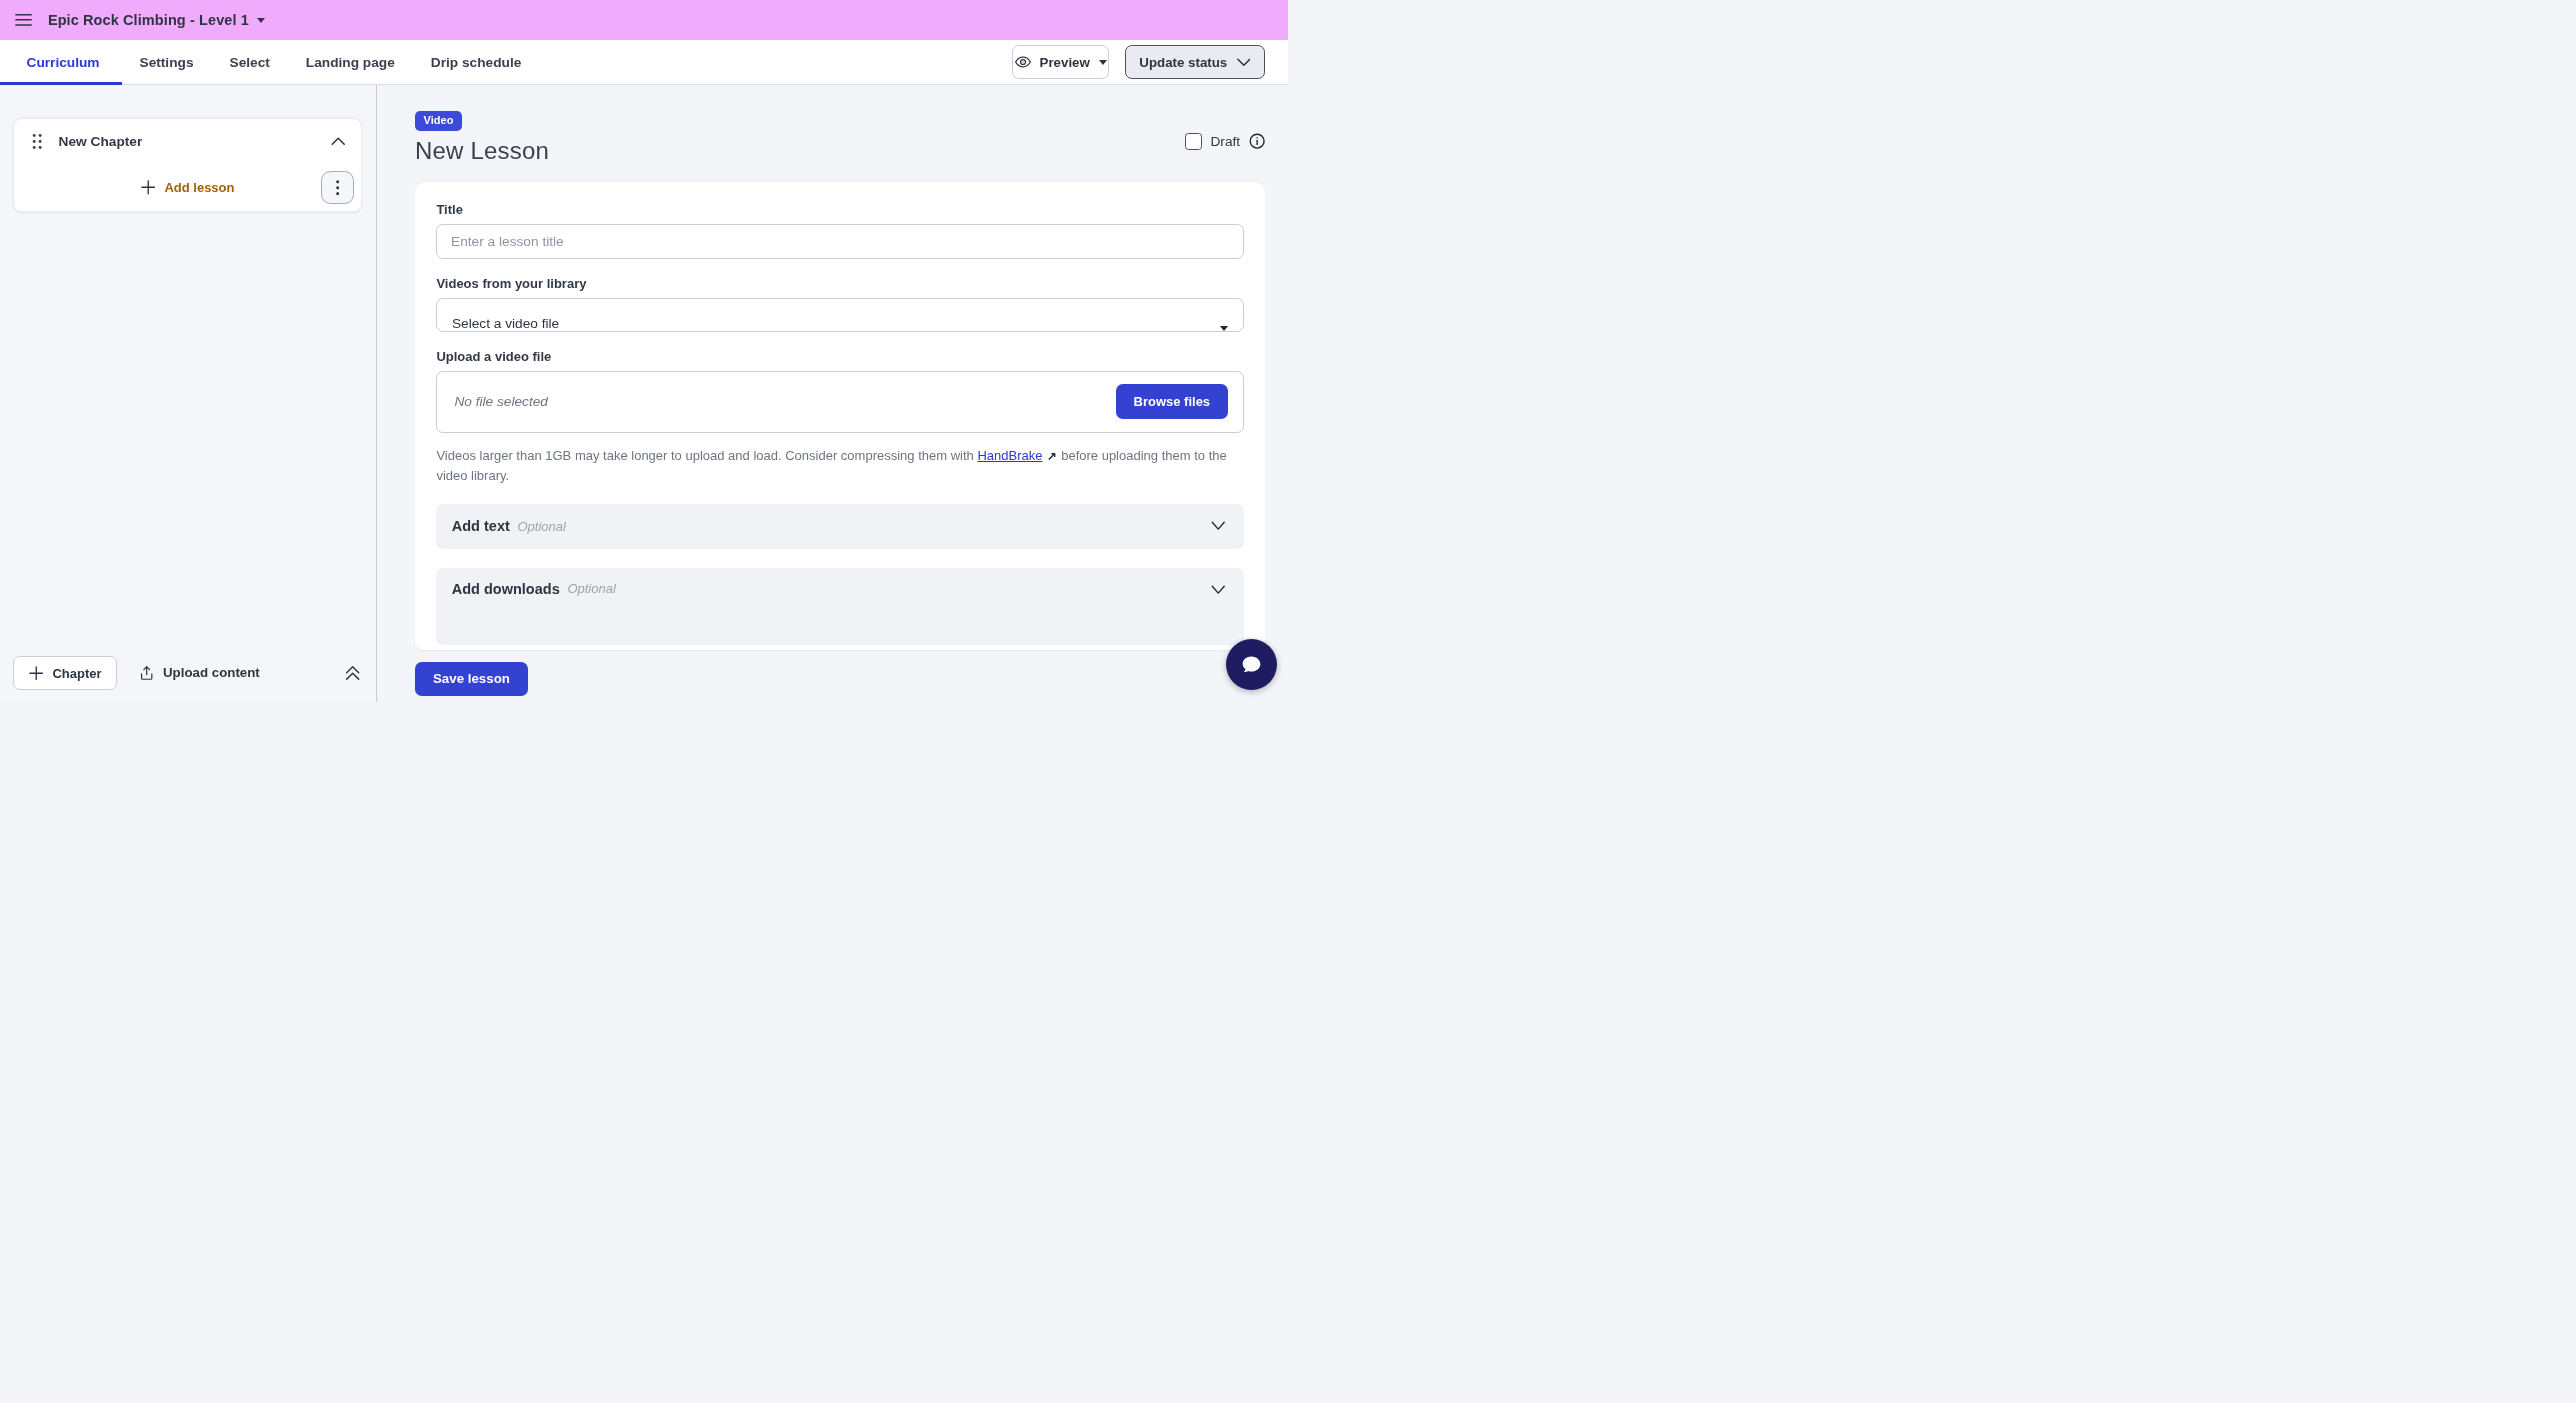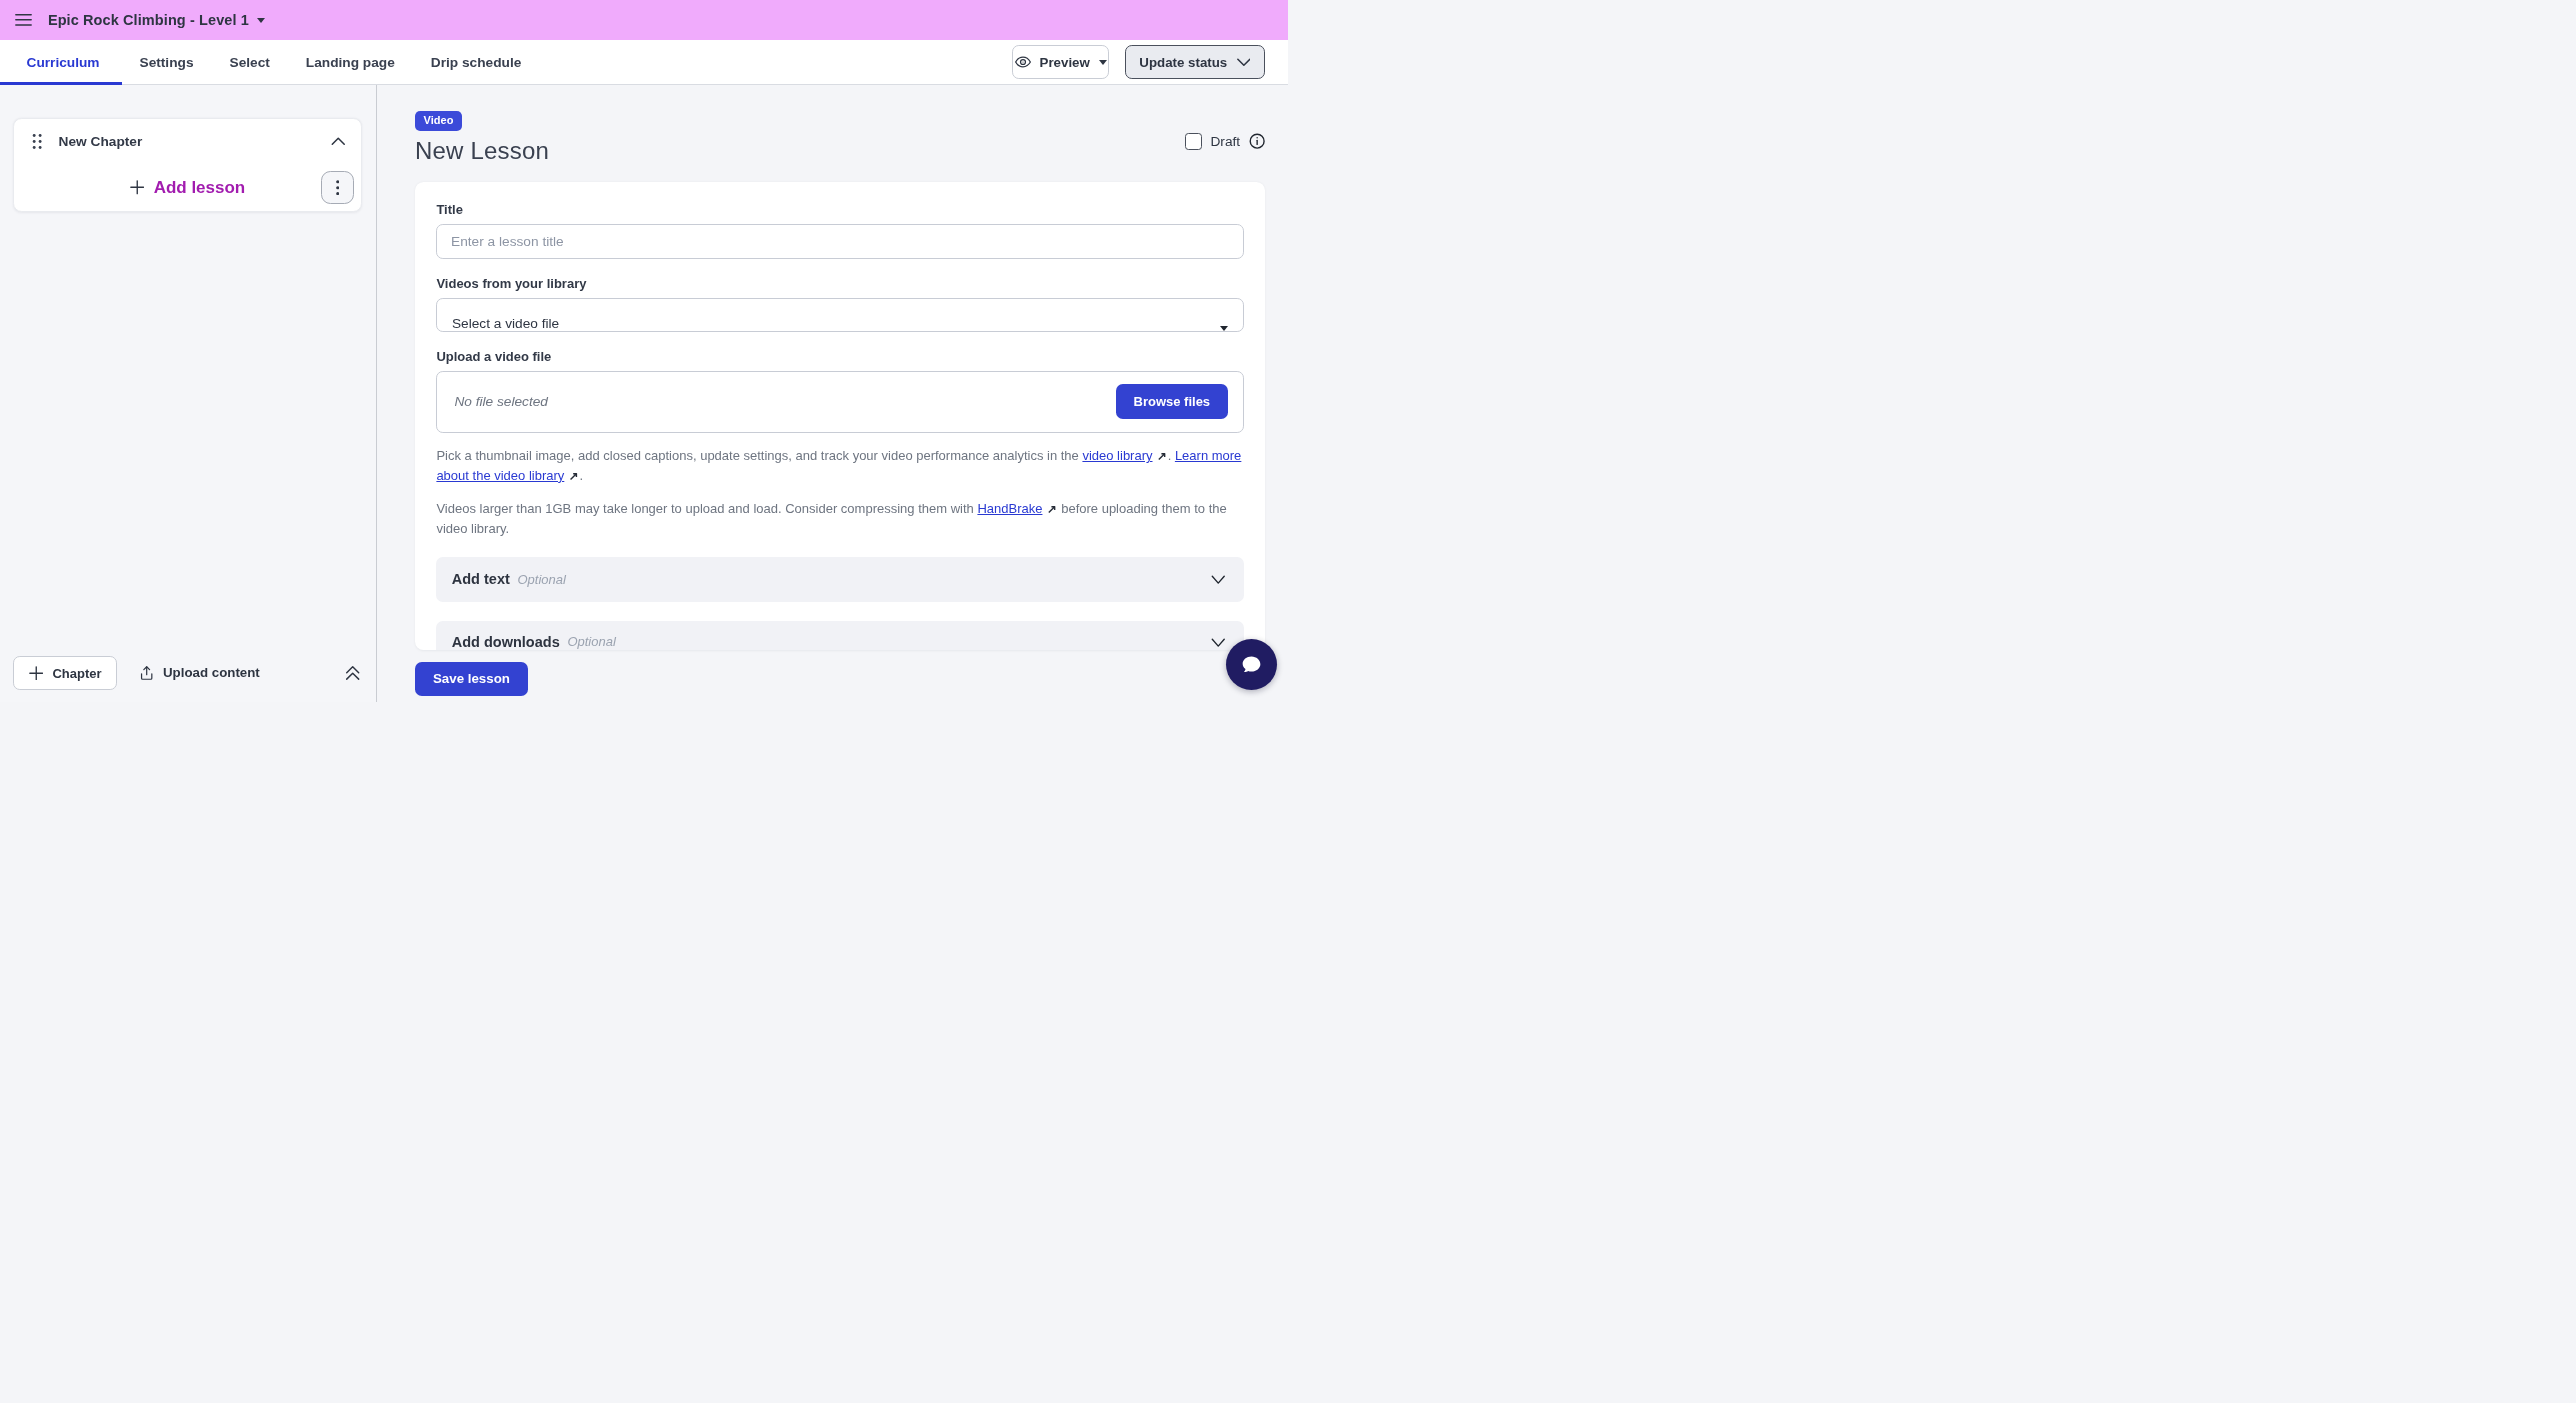--- a/index.html
+++ b/index.html
@@ -37,21 +37,21 @@
   .main { flex:1; position:relative; padding:26px 23px 0 38px; }
 
   
   .chapter-card { position:absolute; left:13px; width:349px; top:33px; background:#fff; border:0.9px solid #e9ebef; border-radius:8.6px; box-shadow:0 0.9px 2.6px rgba(25,30,50,.07); }
   .chapter-header { height:45px; display:flex; align-items:center; padding:0 12px 0 14.5px; gap:13px; }
   .chapter-title { font-size:13.7px; font-weight:700; color:#323947; flex:1; }
   .icon-btn { display:flex; align-items:center; justify-content:center; padding:3.4px; }
   .lesson-row { height:45px; display:flex; align-items:center; gap:11px; padding:0 13.7px 0 23px; border-top:0.9px solid #e6e8ec; border-bottom:0.9px solid #e6e8ec; cursor:pointer; }
   .lesson-title-text { font-size:13.3px; color:#3a4150; }
   .chapter-footer { height:47px; position:relative; display:flex; align-items:center; justify-content:center; }
-  .add-lesson { display:flex; align-items:center; gap:9.4px; font-size:17px; font-weight:600; color:#a21caf; }
+  .add-lesson { display:flex; align-items:center; gap:9.4px; font-size:13px; font-weight:600; color:#a16207; }
   .kebab-btn { position:absolute; right:6.8px; top:6.8px; width:33px; height:33px; background:#f5f6f9; border:0.9px solid #a6abb5; border-radius:9.4px; display:flex; align-items:center; justify-content:center; }
 
   
   .sidebar-footer { position:absolute; left:13px; right:15.4px; bottom:12px; display:flex; align-items:center; }
   .btn-chapter { height:34px; background:#fff; border:0.9px solid #c9cdd5; border-radius:6.8px; display:flex; align-items:center; gap:9.4px; padding:0 14.5px; font-size:13px; font-weight:600; color:#2e3542; }
   .btn-upload-content { margin-left:22px; display:flex; align-items:center; gap:8.6px; font-size:13.3px; font-weight:600; color:#2e3542; }
   .btn-collapse { margin-left:auto; display:flex; align-items:center; }
 
   
   .lesson-header { display:flex; align-items:flex-start; }
@@ -248,24 +248,20 @@
         <span class="select-value">Select a video file</span>
         <span class="caret-solid"></span>
       </div>
 
       <label class="field-label mt">Upload a video file</label>
       <div class="upload-box">
         <span class="no-file">No file selected</span>
         <button class="btn-blue btn-browse">Browse files</button>
       </div>
 
-      <p class="help-p"><span>Pick a thumbnail image, add closed captions, update settings, and track your video performance analytics in the </span><a>video library</a>
-        <span class="ext-arrow">↗</span><span>. </span><a>Learn more about the video library</a>
-        <span class="ext-arrow">↗</span><span>.</span>
-      </p>
 
       <p class="help-p"><span>Videos larger than 1GB may take longer to upload and load. Consider compressing them with </span><a>HandBrake</a>
         <span class="ext-arrow">↗</span><span> before uploading them to the video library.</span>
       </p>
 
       <div class="accordion">
         <span class="accordion-label">Add text</span>
         <span class="optional">Optional</span>
         <span class="chev">
           <svg width="14.5" height="9.4" viewBox="0 0 17 11" fill="none" stroke="#20262f" stroke-width="1.6" stroke-linecap="round" stroke-linejoin="round">

